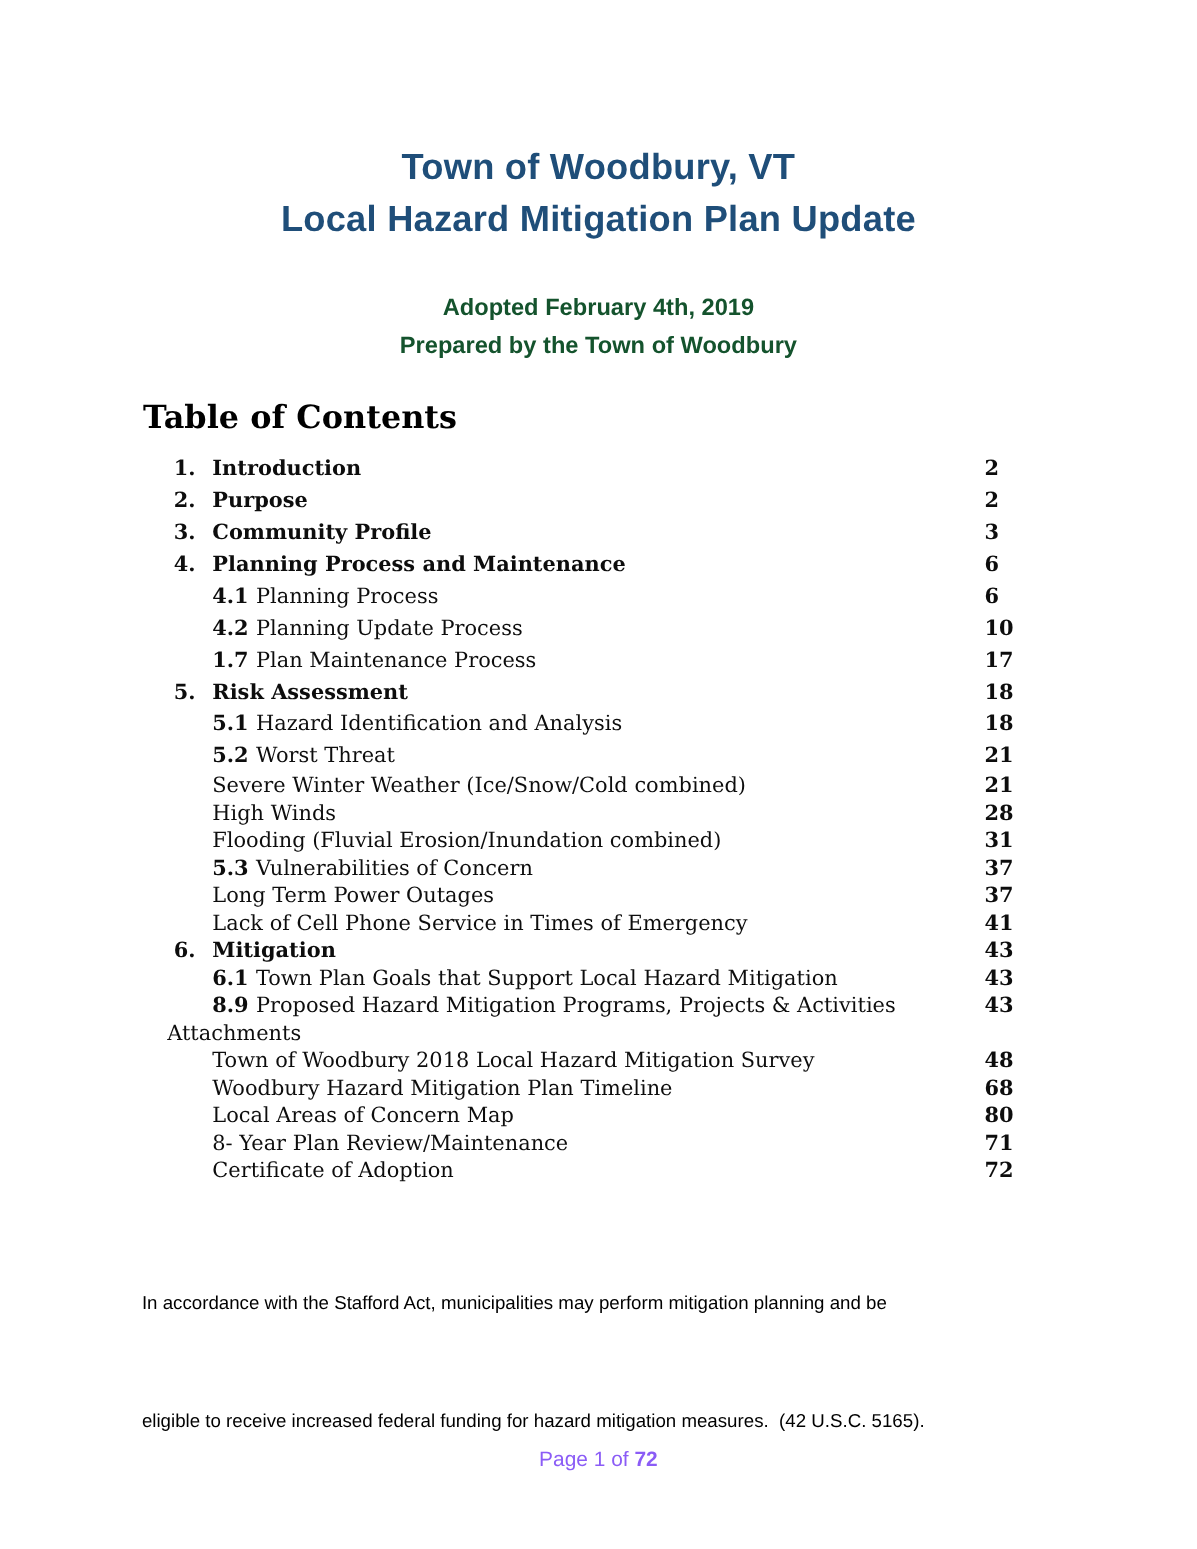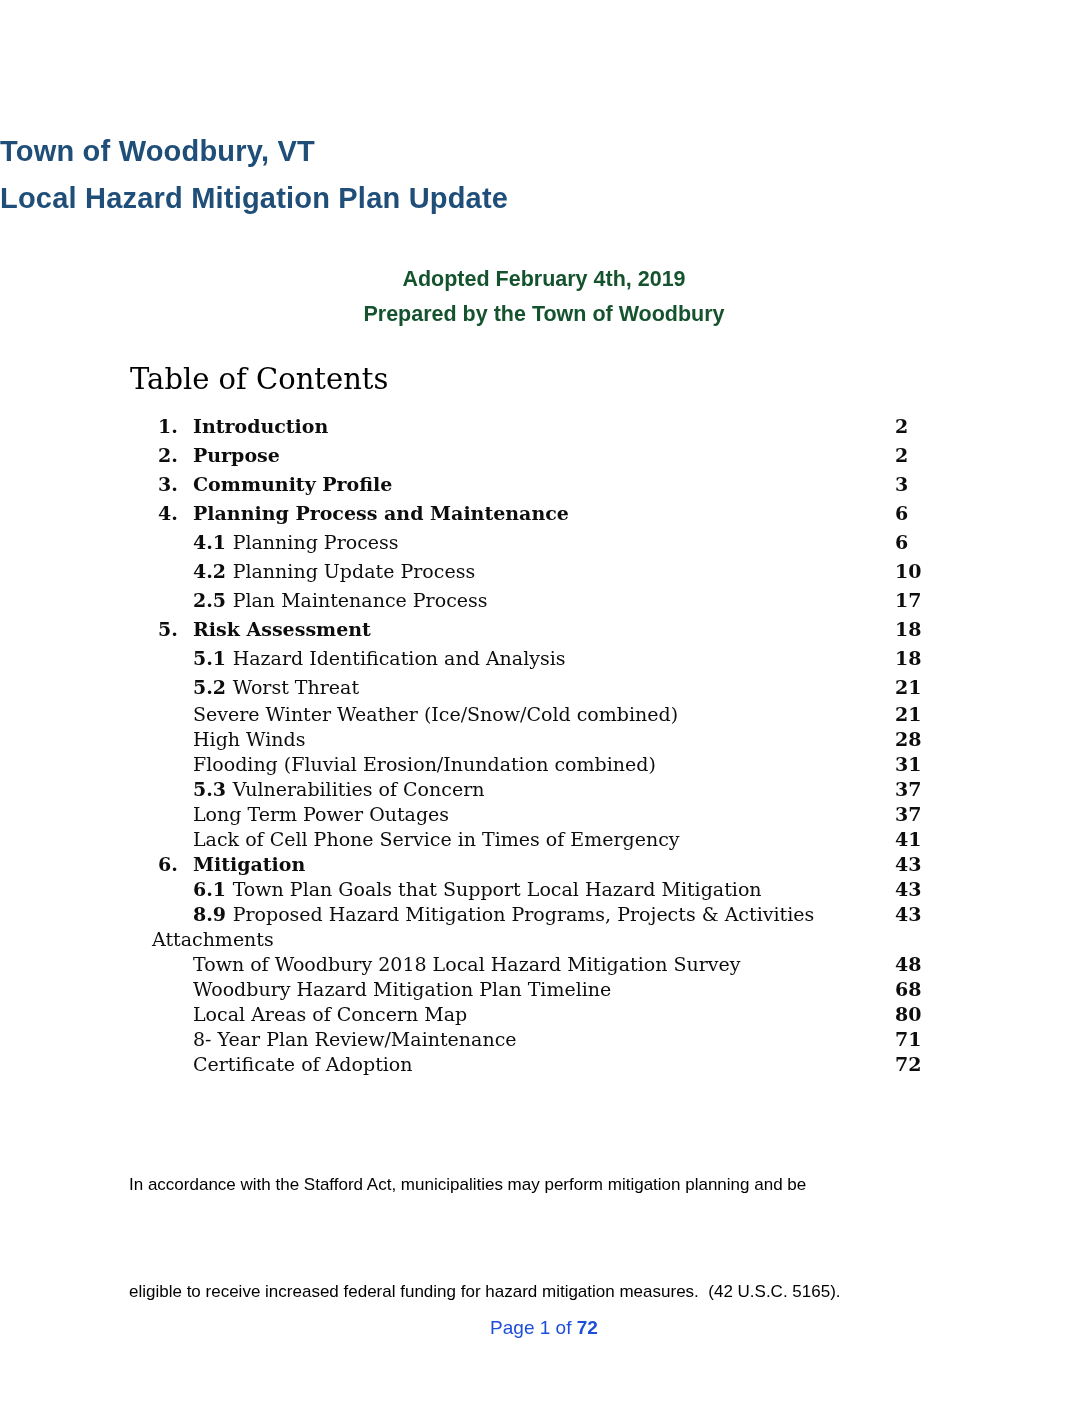--- a/index.html
+++ b/index.html
@@ -17,22 +17,23 @@
     color: #000000;
     overflow: hidden;
   }
 
   
   .title-block {
     position: absolute;
     top: 128px;
     left: 0;
     width: 100%;
-    font-weight: bold;
-    font-size: 29px;
+    text-align: center;
+    font-weight: bold;
+    font-size: 33px;
     line-height: 47px;
     letter-spacing: 0.2px;
   }
   .subtitle-block {
     position: absolute;
     top: 262px;
     left: 0;
     width: 100%;
     text-align: center;
     font-weight: bold;
@@ -42,21 +43,21 @@
   }
 
   
   .toc-heading {
     position: absolute;
     top: 362px;
     left: 130px;
     margin: 0;
     font-family: "DejaVu Serif", serif;
     font-size: 29px;
-    font-weight: normal;
+    font-weight: bold;
     color: #000000;
   }
   .toc-list {
     position: absolute;
     top: 411px;
     left: 130px;
     width: 800px;
     font-family: "DejaVu Serif", serif;
     font-size: 19px;
     color: #0d0d0d;
@@ -106,21 +107,21 @@
 
   
   .page-footer {
     position: absolute;
     top: 1317px;
     left: 0;
     width: 100%;
     text-align: center;
     font-size: 19px;
     white-space: pre-wrap;
-    color: #1d4ed8;
+    color: #8b5cf6;
   }
   .page-footer .bold { font-weight: bold; }
 </style>
 </head>
 <body>
 
 <div class="page">
 
   <div class="title-block" style="color: rgb(31, 78, 121);">
     <div>Town of Woodbury, VT</div>
@@ -157,21 +158,21 @@
       </div>
       <div class="toc-row sub">
         <span class="lbl"><span class="pfx">4.1 </span>Planning Process</span>
         <span class="pg">6</span>
       </div>
       <div class="toc-row sub">
         <span class="lbl"><span class="pfx">4.2 </span>Planning Update Process</span>
         <span class="pg">10</span>
       </div>
       <div class="toc-row sub">
-        <span class="lbl"><span class="pfx">2.5 </span>Plan Maintenance Process</span>
+        <span class="lbl"><span class="pfx">1.7 </span>Plan Maintenance Process</span>
         <span class="pg">17</span>
       </div>
       <div class="toc-row item">
         <span class="num">5.</span>
         <span class="lbl">Risk Assessment</span>
         <span class="pg">18</span>
       </div>
       <div class="toc-row sub">
         <span class="lbl"><span class="pfx">5.1 </span>Hazard Identification and Analysis</span>
         <span class="pg">18</span>

